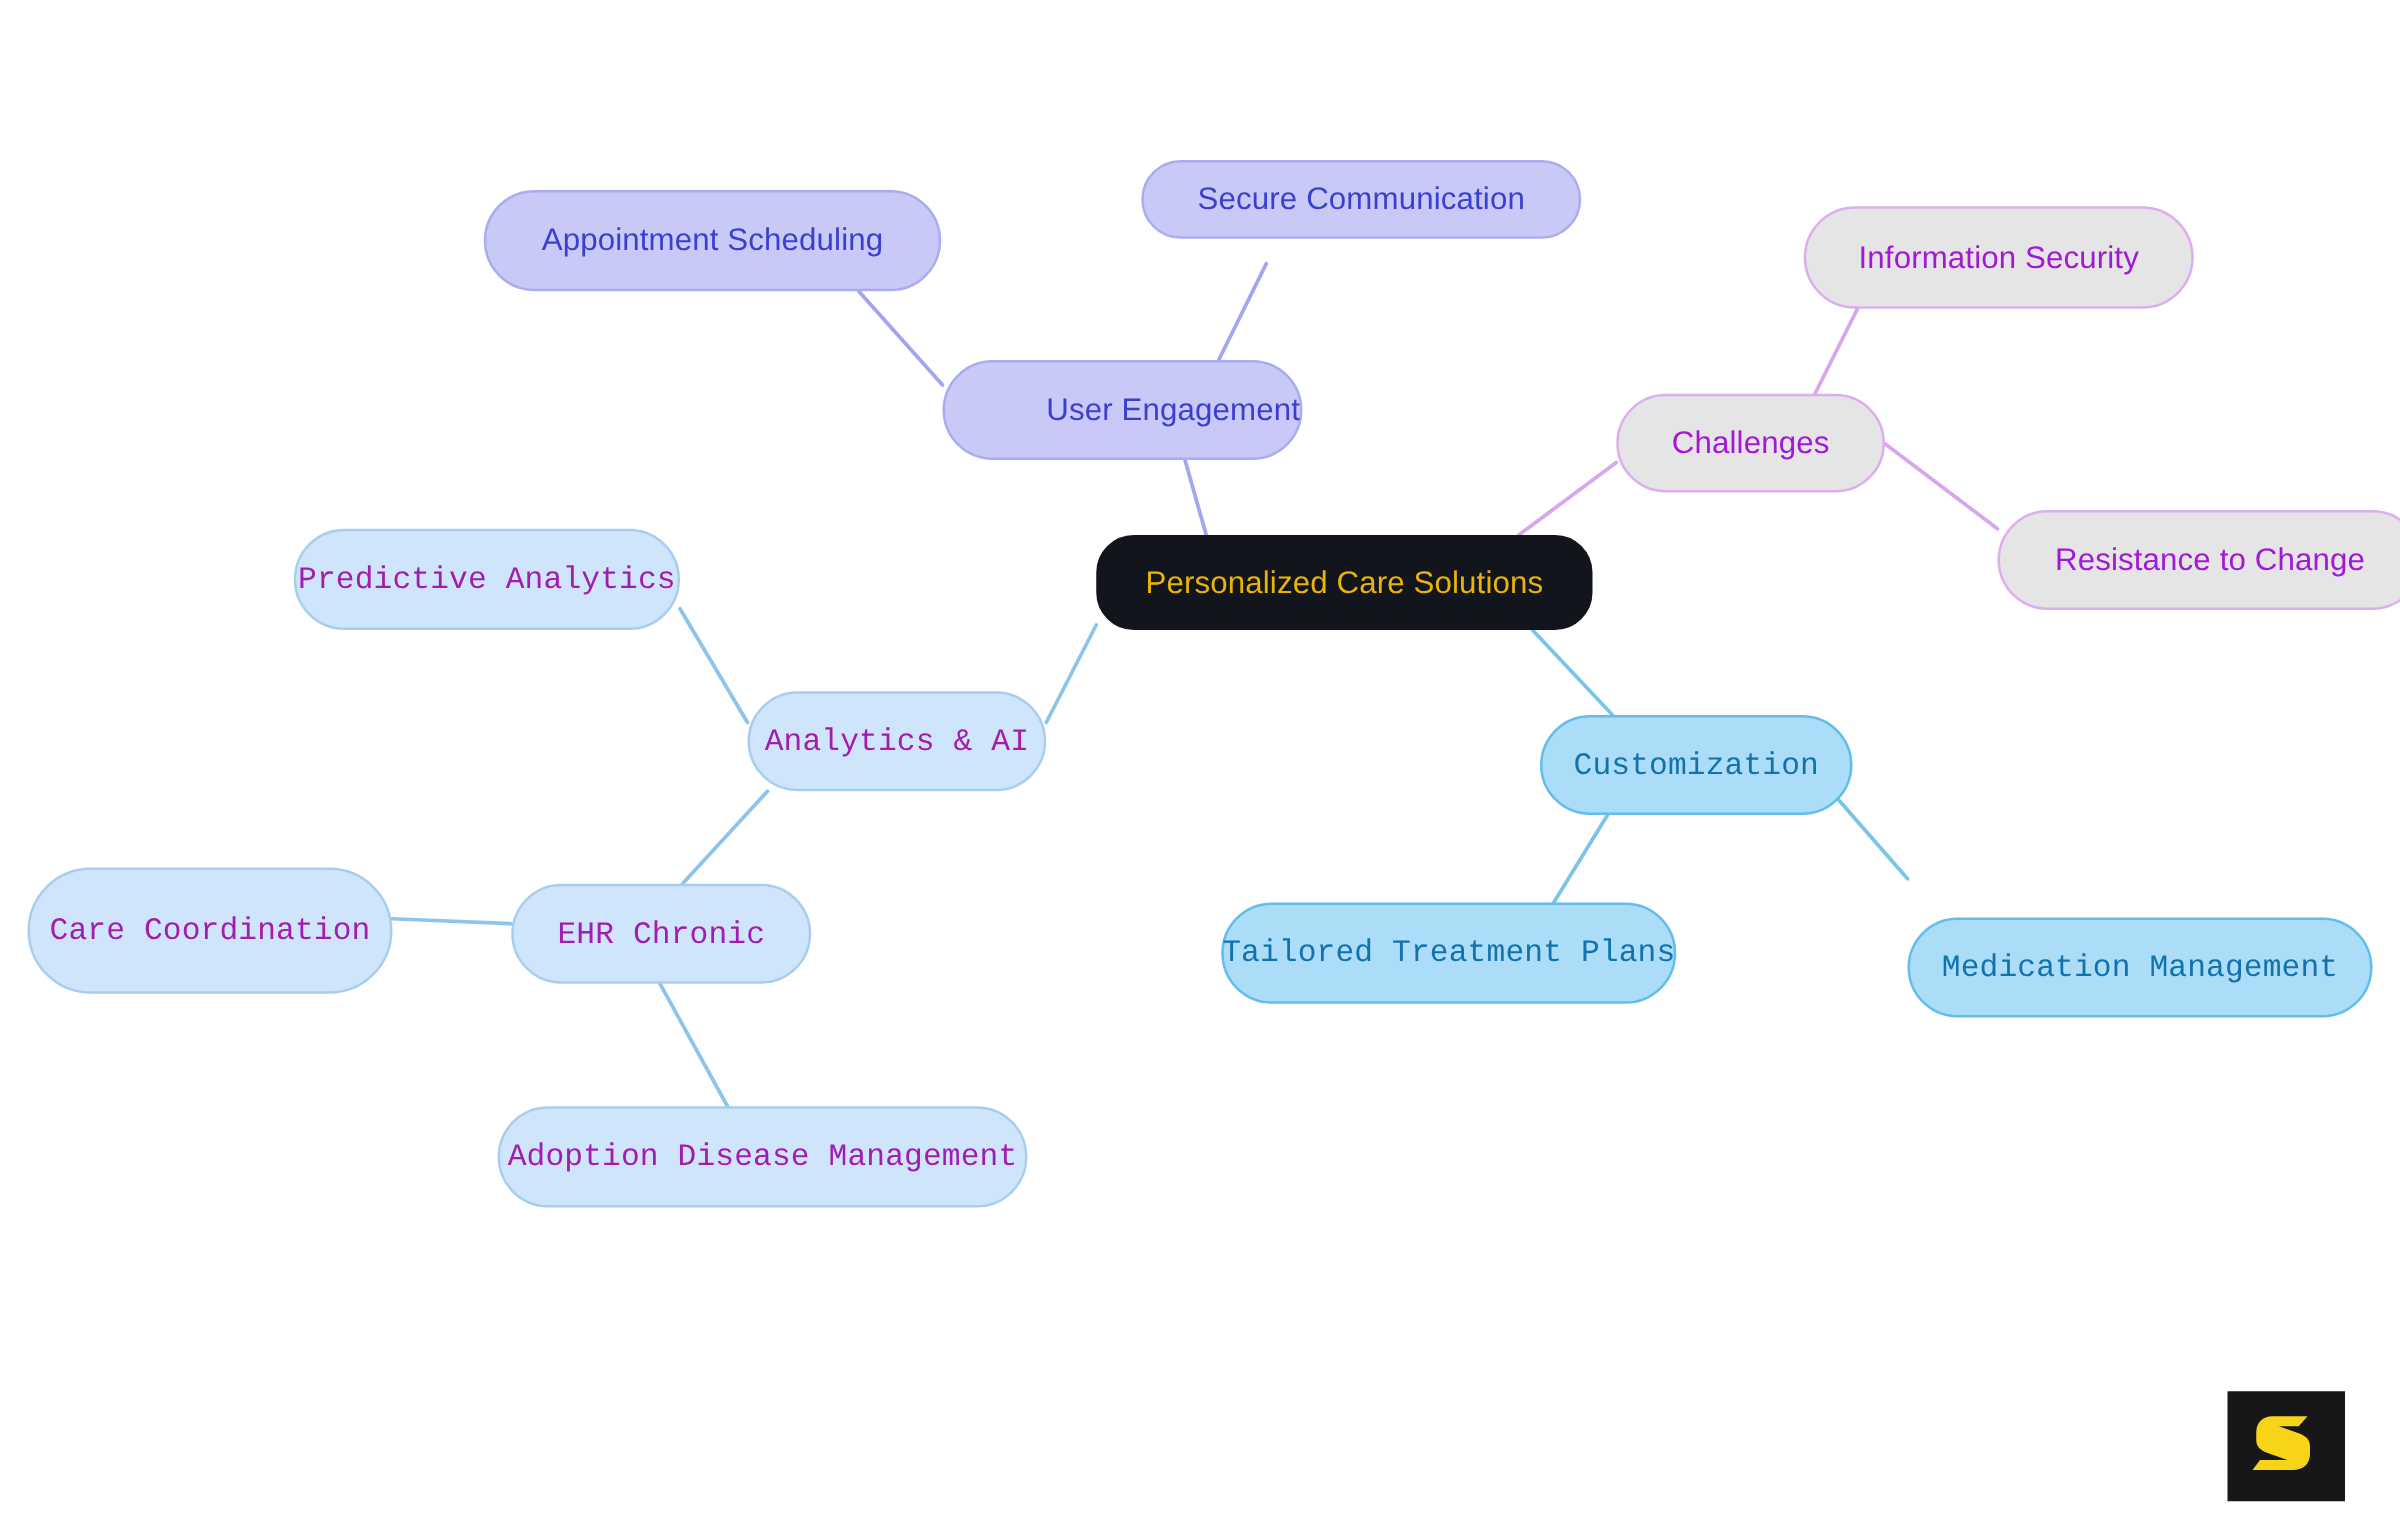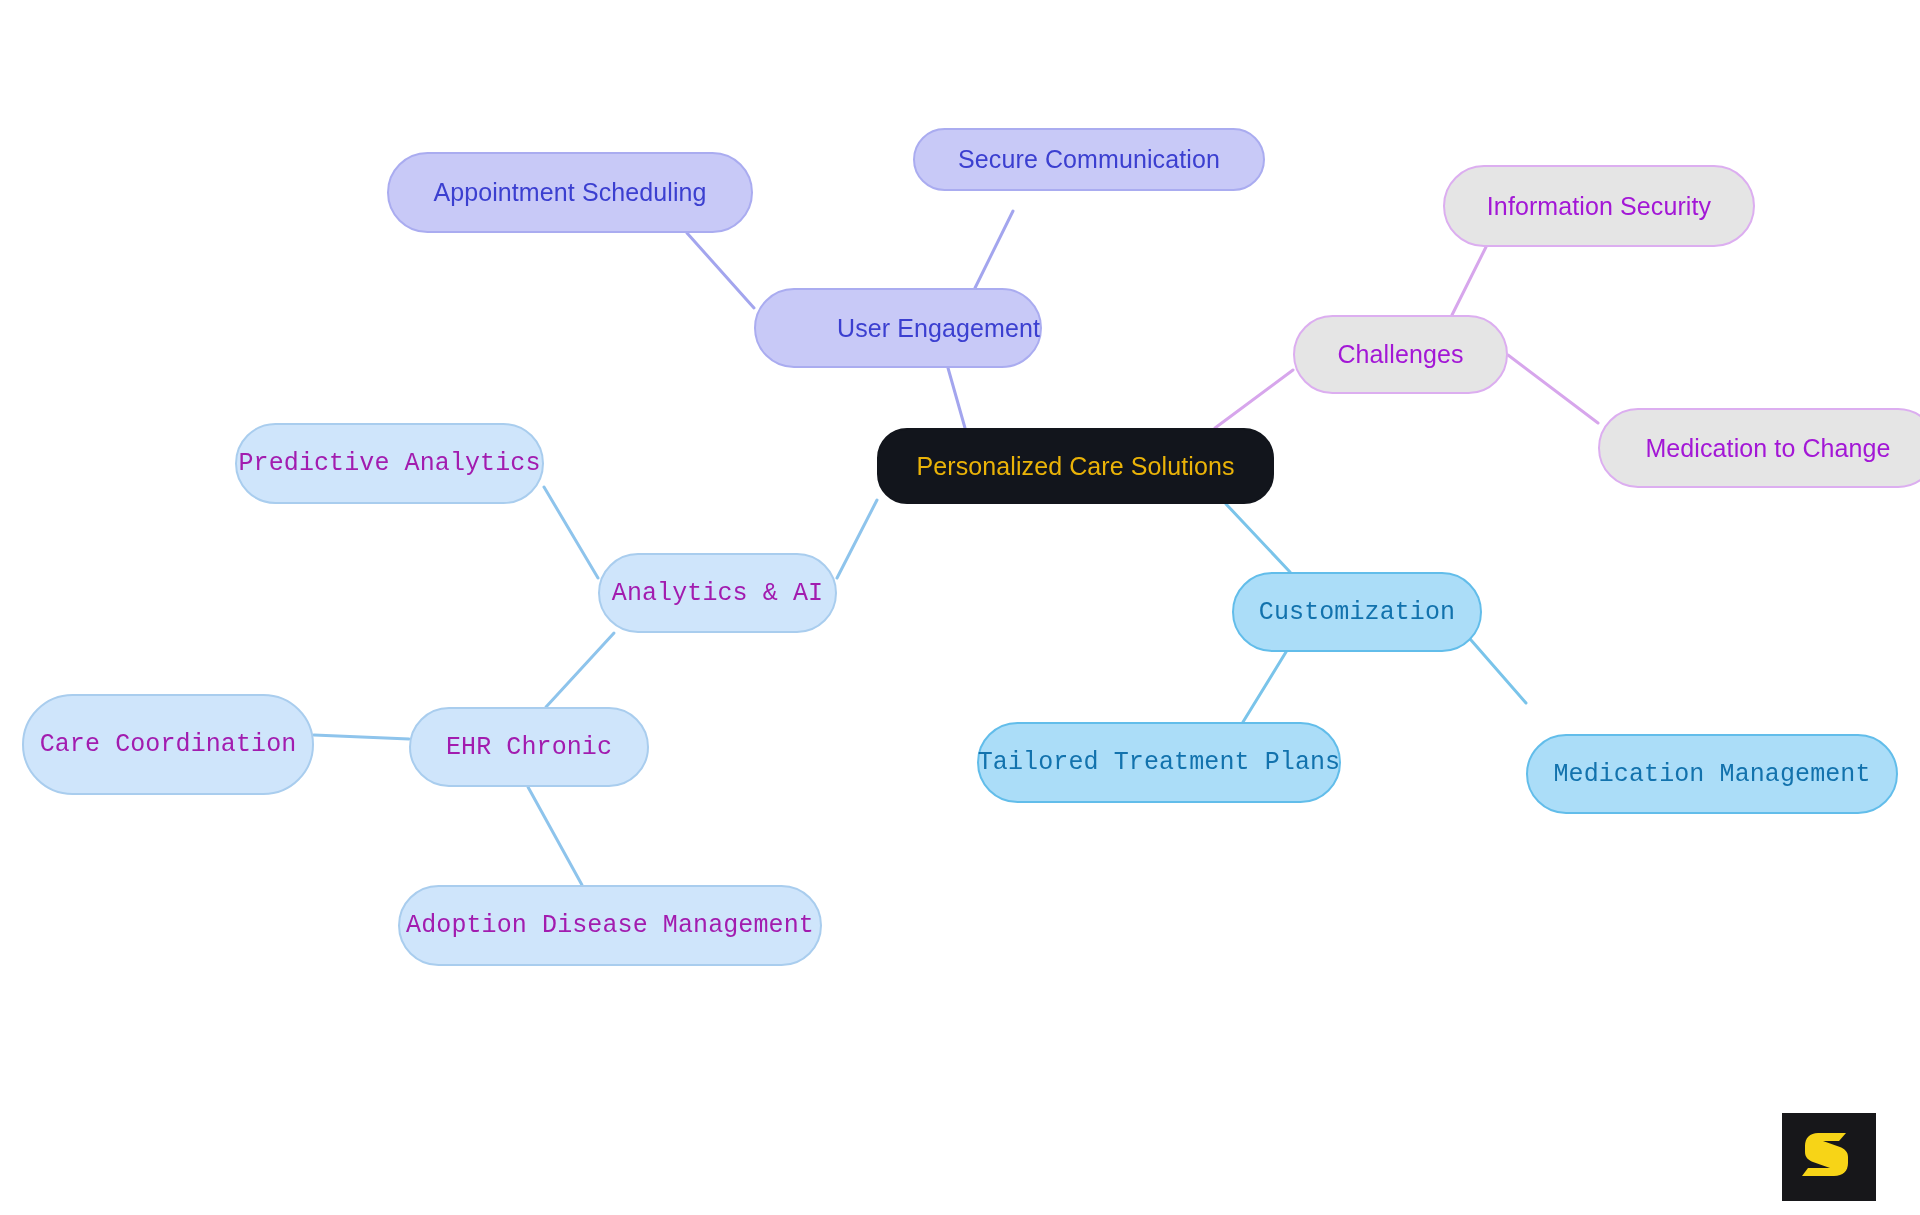--- a/index.html
+++ b/index.html
@@ -118,21 +118,21 @@
       <div class="node lavender" style="left: 754px; top: 288px; width: 288px; height: 80px; font-size: 25px; justify-content: flex-end;">
         <span class="node-label">User Engagement</span>
       </div>
       <div class="node violet" style="left: 1443px; top: 165px; width: 312px; height: 82px; font-size: 25px;">
         <span class="node-label">Information Security</span>
       </div>
       <div class="node violet" style="left: 1293px; top: 315px; width: 215px; height: 79px; font-size: 25px;">
         <span class="node-label">Challenges</span>
       </div>
       <div class="node violet" style="left: 1598px; top: 408px; width: 340px; height: 80px; font-size: 25px;">
-        <span class="node-label">Medication to Change</span>
+        <span class="node-label">Resistance to Change</span>
       </div>
       <div class="node paleblue" style="left: 235px; top: 423px; width: 309px; height: 81px; font-size: 25px;">
         <span class="node-label">Predictive Analytics</span>
       </div>
       <div class="node paleblue" style="left: 598px; top: 553px; width: 239px; height: 80px; font-size: 25px;">
         <span class="node-label">Analytics &amp; AI</span>
       </div>
       <div class="node paleblue" style="left: 22px; top: 694px; width: 292px; height: 101px; font-size: 25px;">
         <span class="node-label">Care Coordination</span>
       </div>

